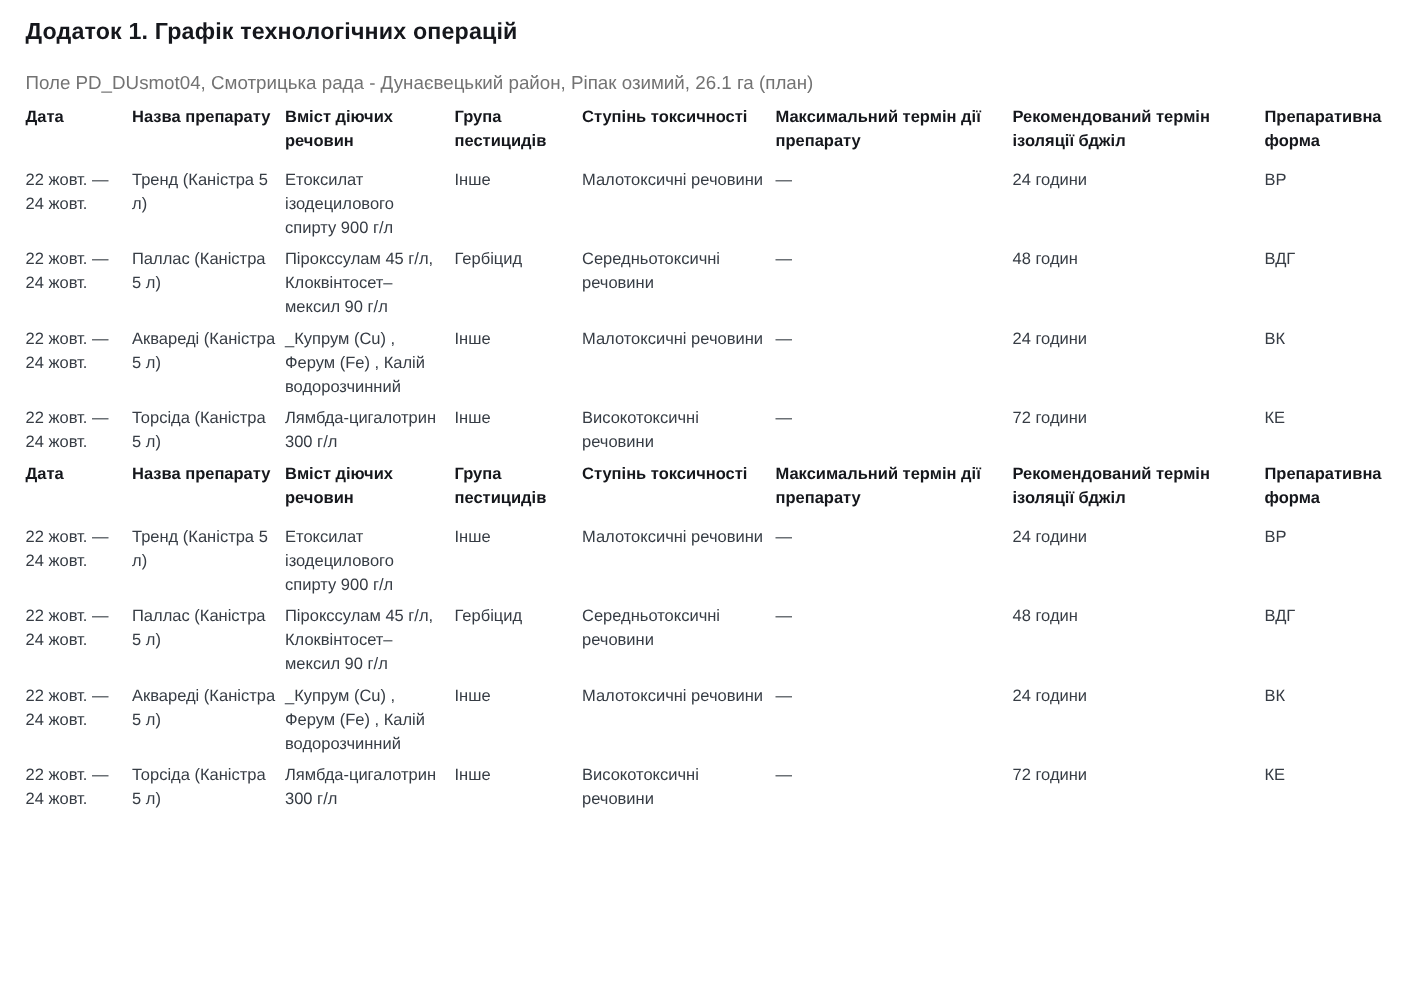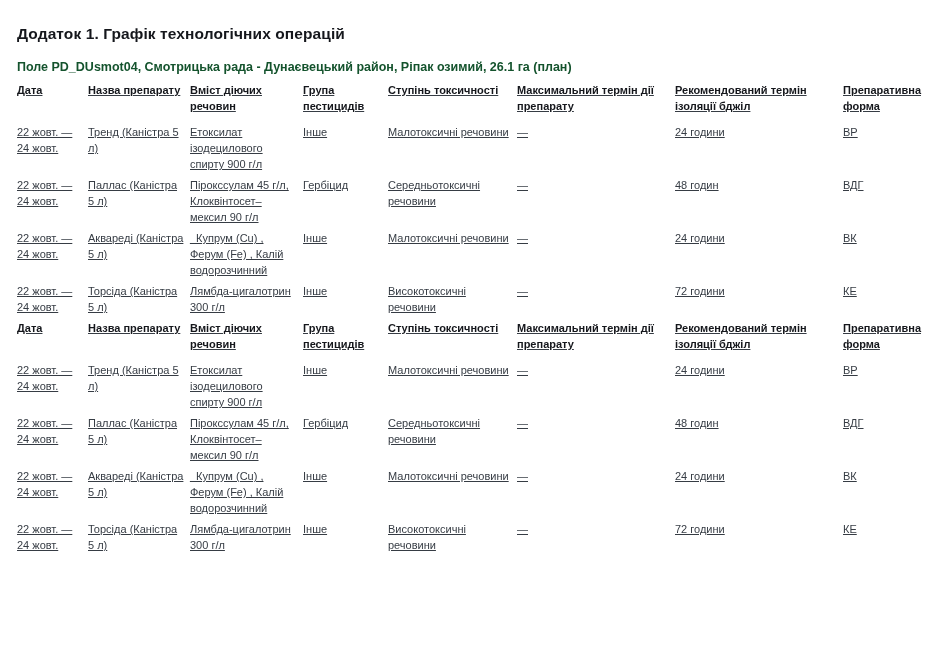--- a/index.html
+++ b/index.html
@@ -6,39 +6,38 @@
   html, body {
     margin: 0; padding: 0;
     background: #ffffff;
   }
   body {
     width: 946px; height: 666px;
     font-family: "Liberation Sans", "DejaVu Sans", sans-serif;
     color: #363c44;
     overflow: hidden;
   }
-  main { padding: 12px 17px 0 17px; margin-top: 12px; }
+  main { padding: 12px 17px 0 17px; }
 
   h1 {
     font-size: 15.5px; line-height: 20px;
     font-weight: bold; color: #15171c;
     margin: 0 0 15px 0;
     letter-spacing: 0.1px;
   }
   h2 {
     font-size: 12.5px; line-height: 16px;
-    font-weight: bold; color: #14532d;
+    font-weight: normal; color: #737373;
     margin: 3px 0 7px 0;
   }
 
   table {
     border-collapse: collapse;
     table-layout: fixed;
     width: 912px;
-    text-decoration: underline;
   }
   th, td {
     text-align: left;
     vertical-align: top;
     font-size: 11px;
     line-height: 16px;
     padding: 0 6px 5px 0;
     overflow-wrap: anywhere;
     word-break: break-word;
   }

